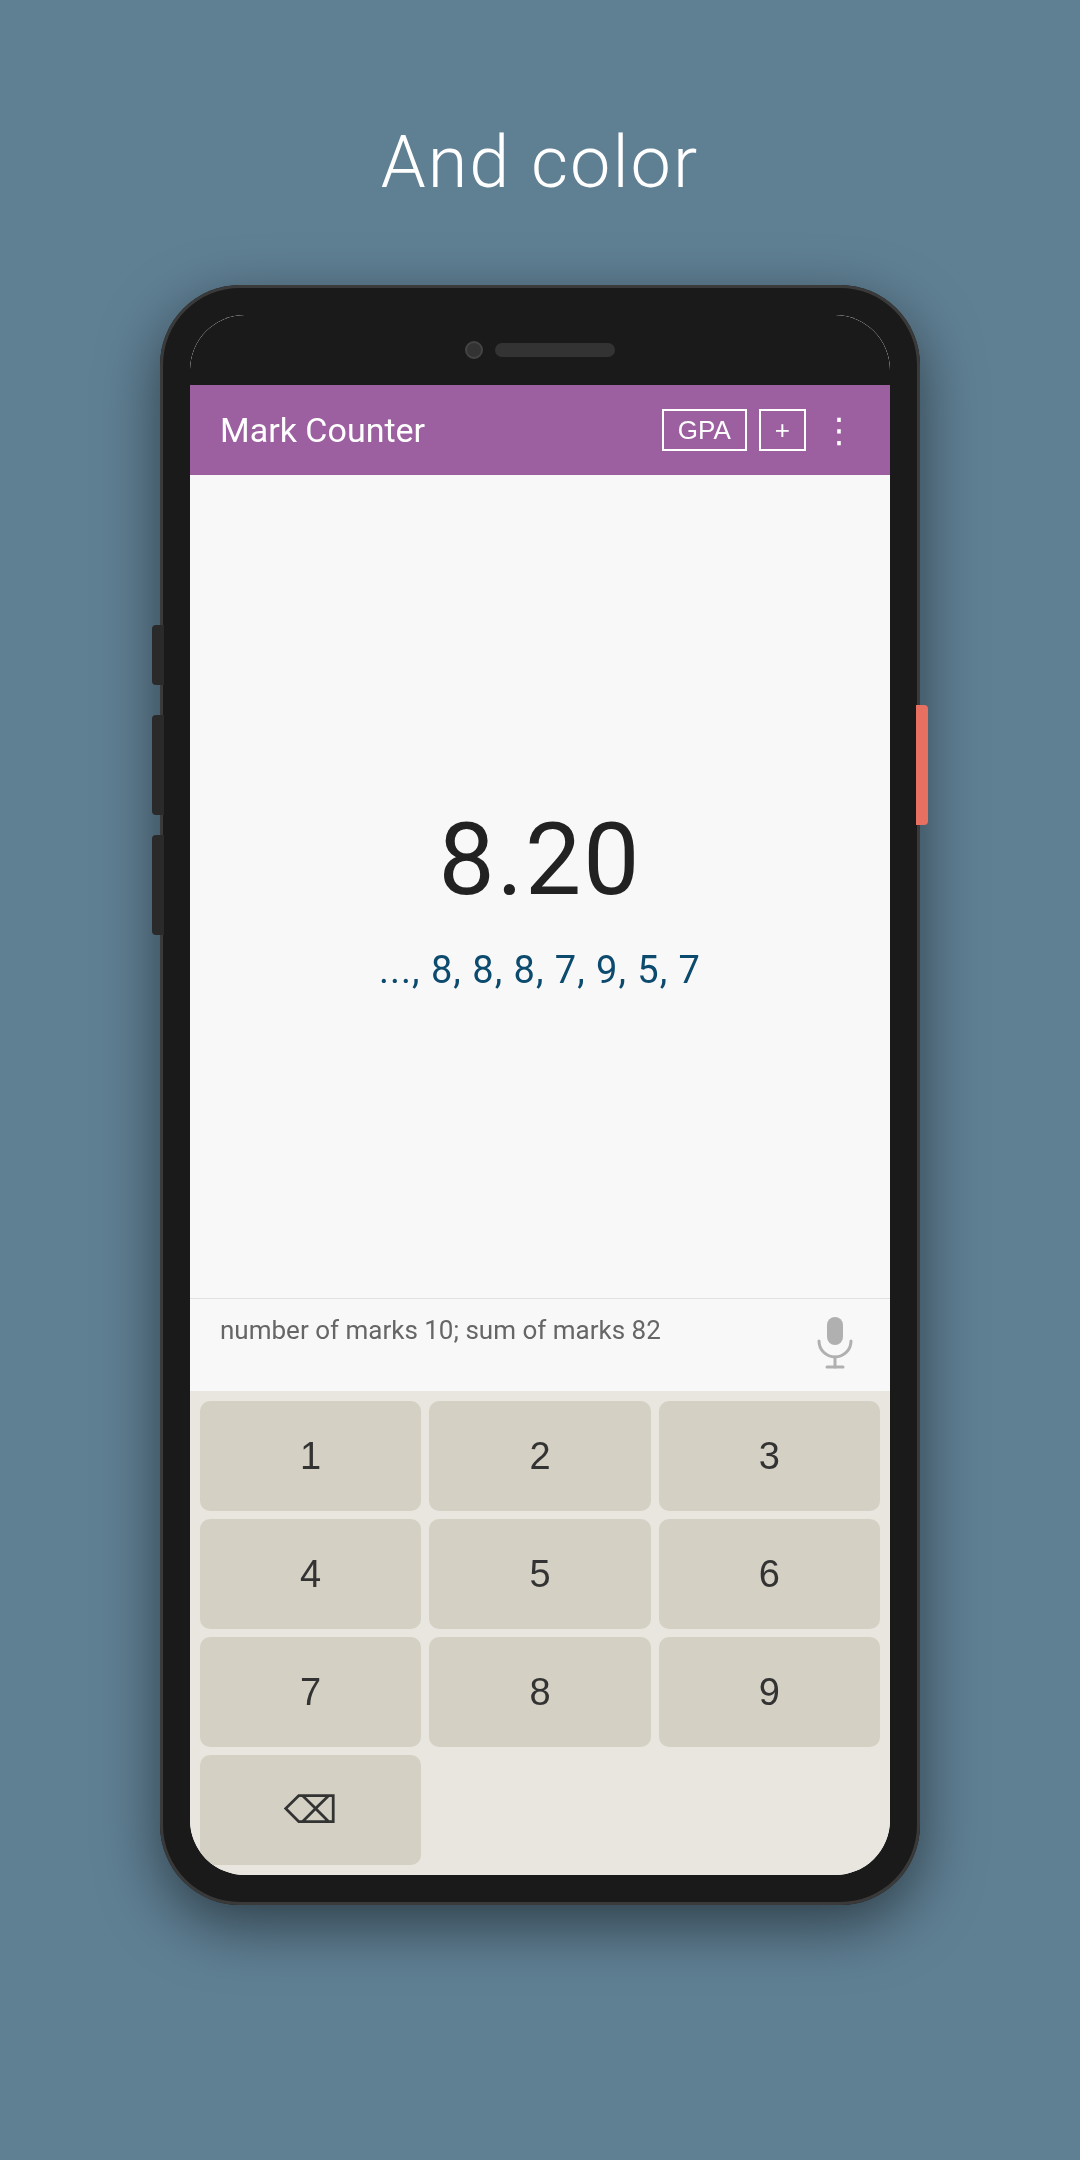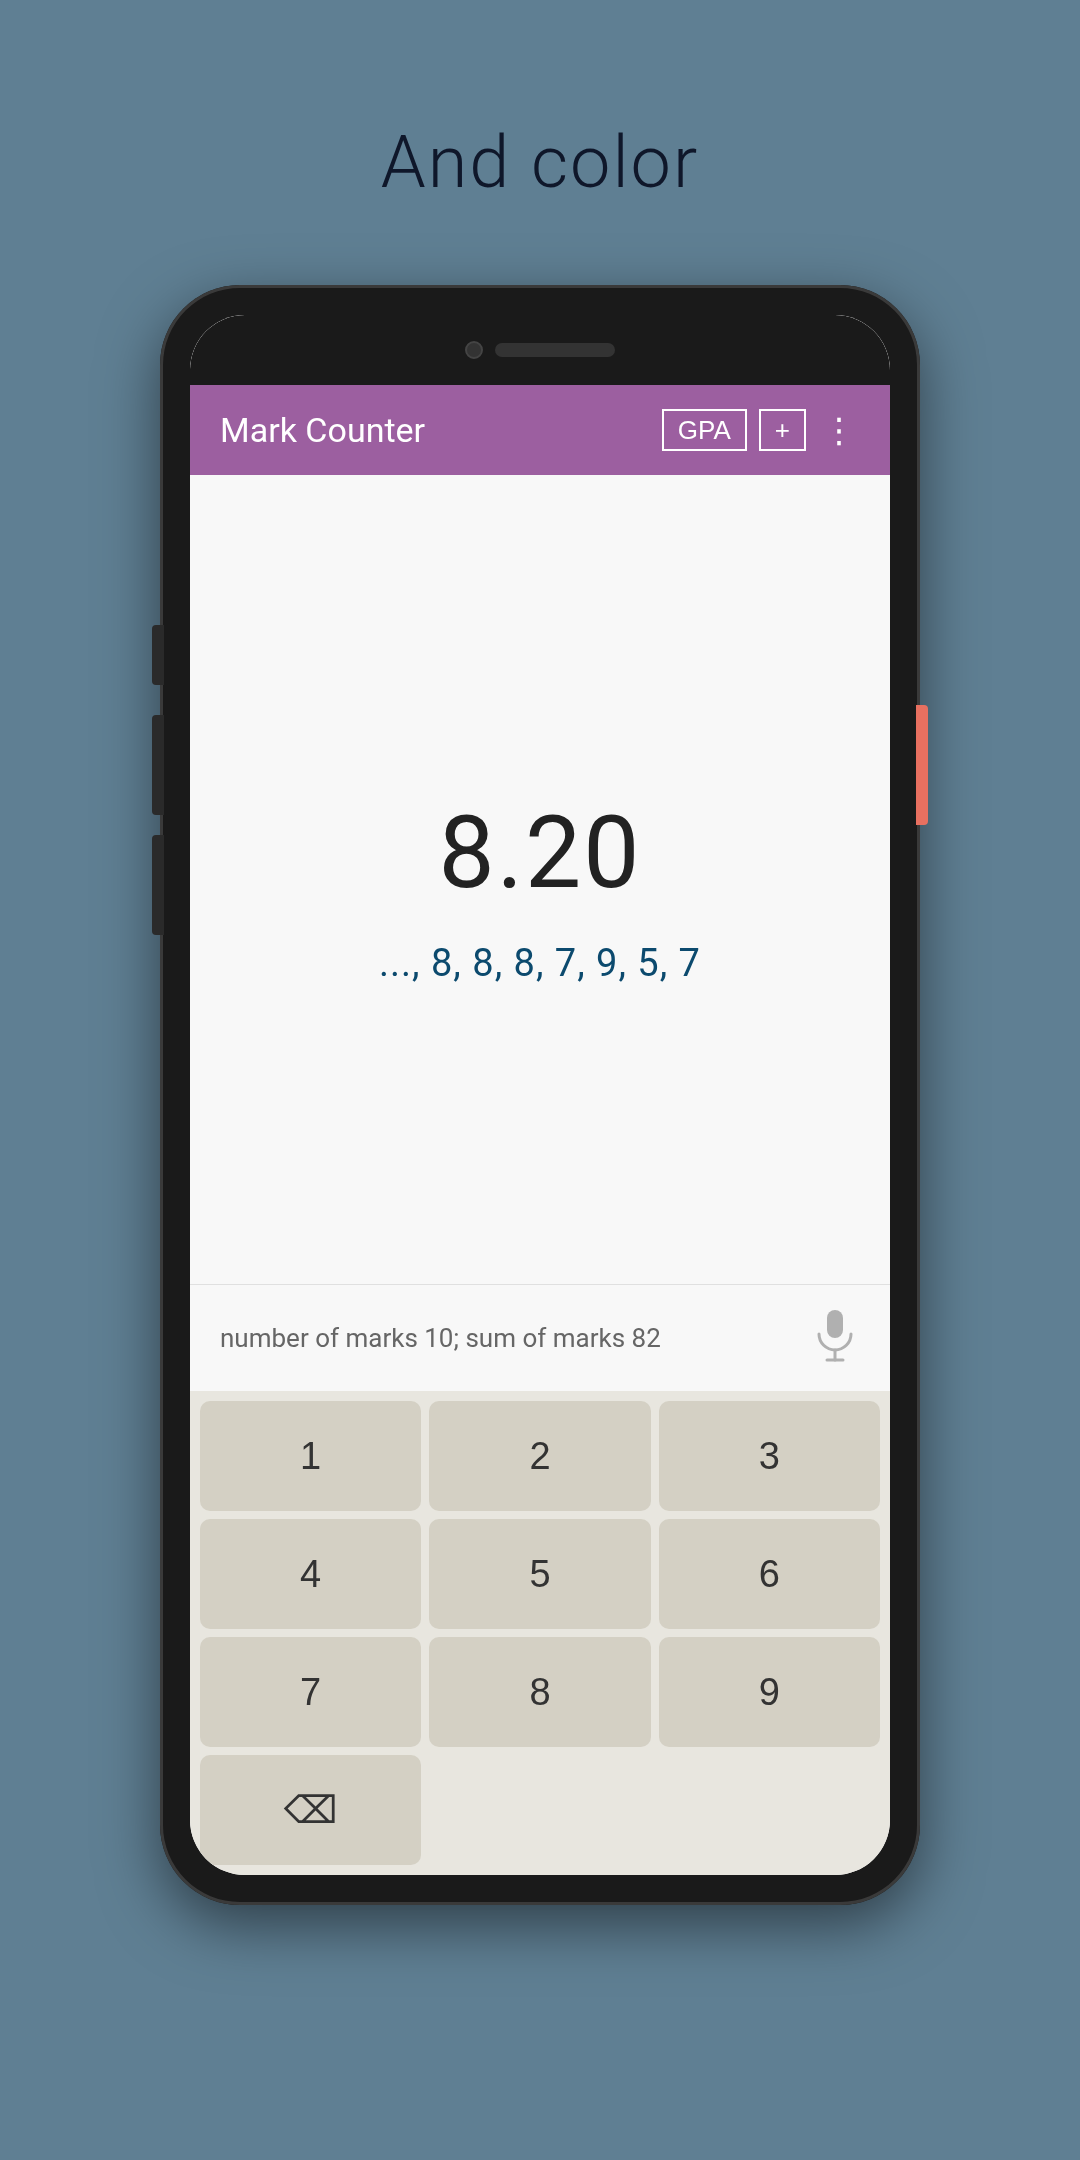--- a/index.html
+++ b/index.html
@@ -9,21 +9,21 @@
       height: 2160px;
       background-color: #5f7f93;
       font-family: 'Roboto', Arial, sans-serif;
       display: flex;
       flex-direction: column;
       align-items: center;
       overflow: hidden;
     }
 
     .headline {
-      color: #0f172a;
+      color: #ffffff;
       font-size: 72px;
       font-weight: 300;
       text-align: center;
       margin-top: 120px;
       margin-bottom: 80px;
       letter-spacing: 2px;
     }
 
     .phone-wrapper {
       position: relative;
@@ -189,23 +189,22 @@
 
     .marks-list {
       font-size: 38px;
       color: #0c4a6e;
       letter-spacing: 1px;
     }
 
     
     .status-bar {
       background: #f8f8f8;
-      padding: 23px 30px;
-      display: flex;
-      align-items: center;
+      padding: 16px 30px;
+      display: flex;
       justify-content: space-between;
       border-top: 1px solid #e0e0e0;
       flex-shrink: 0;
     }
 
     .status-text {
       font-size: 26px;
       color: #666;
     }
 

